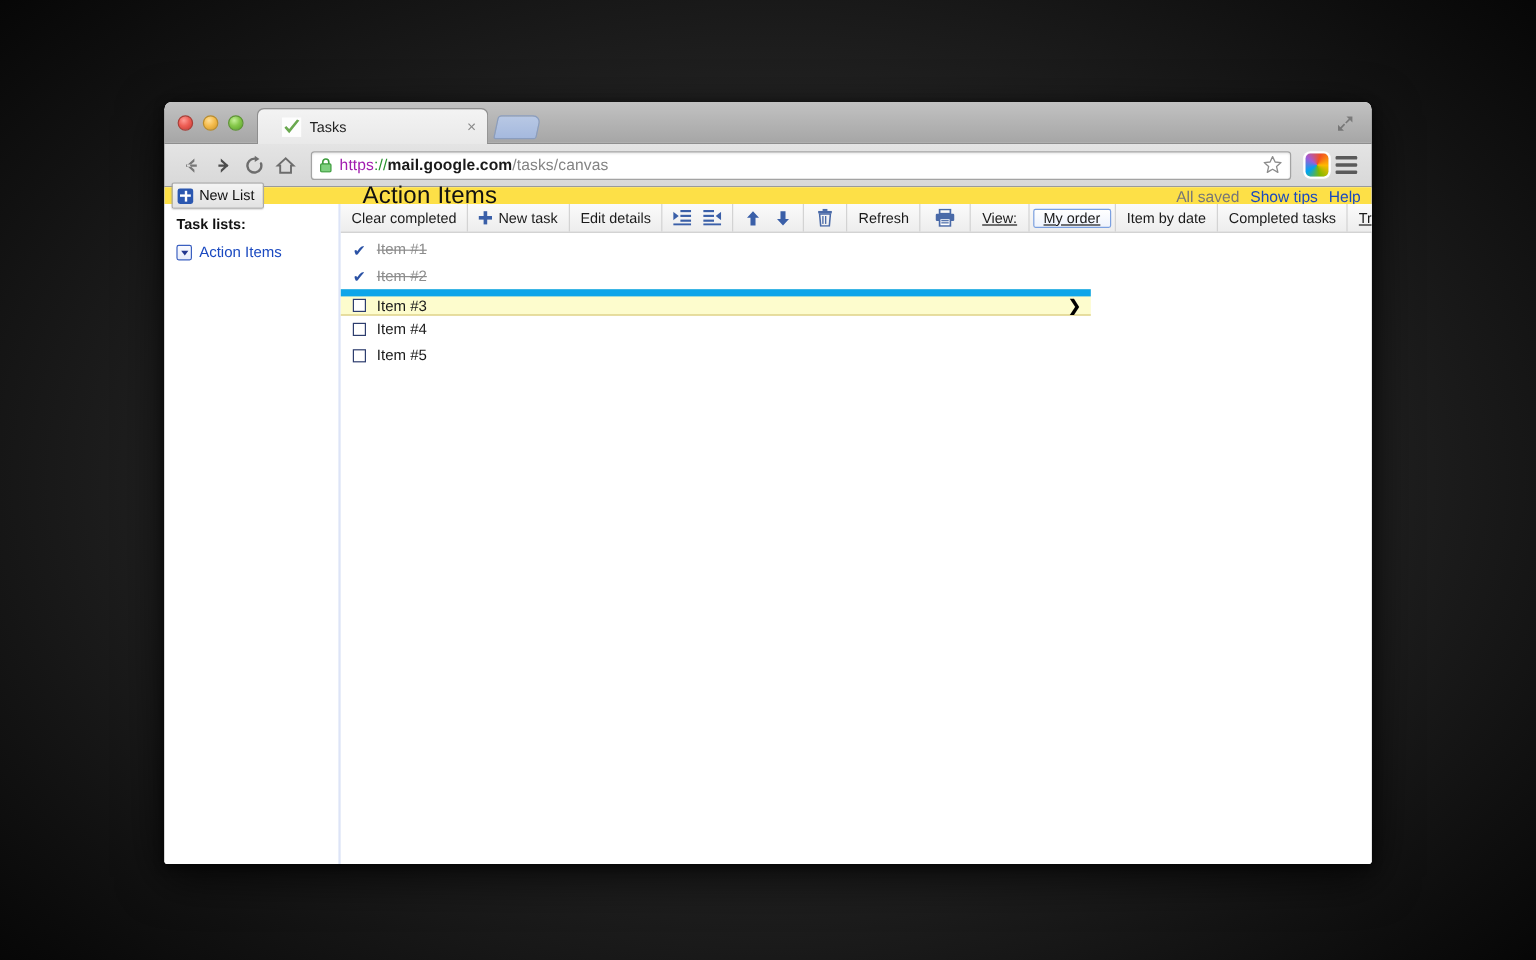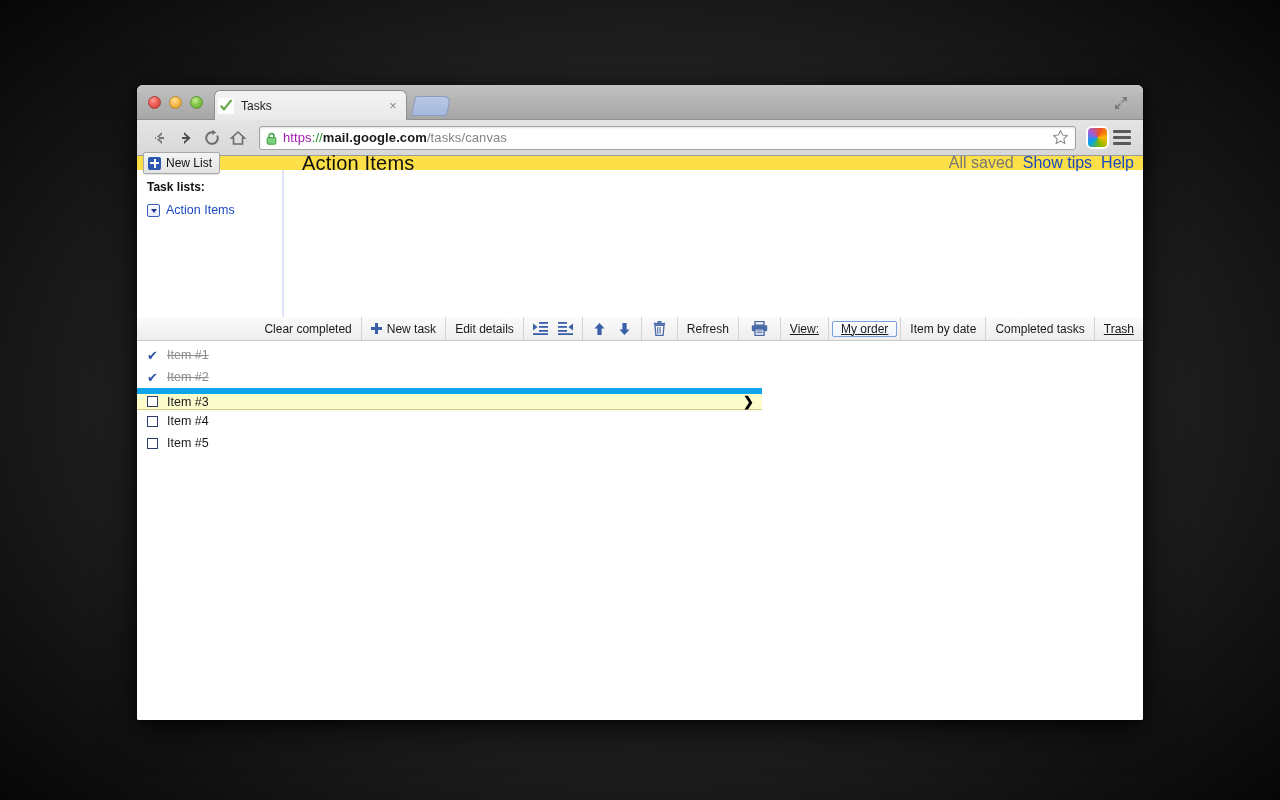--- a/index.html
+++ b/index.html
@@ -34,21 +34,21 @@
   .traffic { position: absolute; top: 11px; width: 13px; height: 13px; border-radius: 50%; }
   .traffic.red    { left: 11px; background: radial-gradient(circle at 38% 30%, #ff9b94 0%, #ee5f56 45%, #c33a33 100%); border: 1px solid #a93e37; }
   .traffic.yellow { left: 32px; background: radial-gradient(circle at 38% 30%, #ffdf96 0%, #f5bd4f 45%, #cf9526 100%); border: 1px solid #b98c2c; }
   .traffic.green  { left: 53px; background: radial-gradient(circle at 38% 30%, #c4f098 0%, #86c84b 45%, #58a02a 100%); border: 1px solid #5d9433; }
 
   #tab-active {
     position: absolute; left: 77px; top: 5px; width: 193px; height: 30px;
     background: linear-gradient(to bottom, #f3f3f3 0%, #e9e9e9 100%);
     border: 1px solid #8e8e8e; border-bottom: none;
     border-radius: 6px 6px 0 0;
-    display: flex; align-items: center; padding: 0 6px 0 3px;
+    display: flex; align-items: center; padding: 0 6px 0 20px;
   }
   #tab-favicon { width: 16px; height: 16px; flex: 0 0 16px; position: relative; background: #fdfdfd; }
   #tab-title {
     flex: 1; font-size: 12px; color: #222; margin-left: 7px;
     white-space: nowrap; overflow: hidden;
   }
   #tab-close {
     width: 14px; height: 14px; font-size: 13px; line-height: 13px;
     color: #8a8a8a; text-align: center; cursor: pointer;
   }
@@ -119,26 +119,26 @@
     content:""; position: absolute; background: #fff;
   }
   #new-list-plus:before { left: 2px; top: 5.5px; width: 9px; height: 2px; }
   #new-list-plus:after  { left: 5.5px; top: 2px; width: 2px; height: 9px; }
   #new-list-label { font-size: 12px; color: #111; }
 
   #list-title {
     position: absolute; left: 165px; font-size: 20px; color: #111; letter-spacing: .2px;
   }
   #header-right {
-    position: absolute; right: 9px; display: flex; align-items: center; gap: 9px; font-size: 16px;
+    position: absolute; right: 9px; display: flex; align-items: center; gap: 9px; font-size: 13px;
   }
   #saved-status { color: #777; }
   .hdr-link { color: #1a49c0; cursor: pointer; }
 
-  #body-split { display: flex; height: 564px; flex-direction: column; }
+  #body-split { display: flex; height: 564px; }
 
   
   #sidebar {
     width: 147px; flex: 0 0 147px; background: #fff;
     border-right: 2px solid #dde4f7; padding: 10px 0 0 10px;
   }
   #sidebar-heading { font-size: 12px; font-weight: bold; color: #111; margin-bottom: 9px; }
   .list-item { display: flex; align-items: center; cursor: pointer; }
   .list-caret {
     width: 13px; height: 13px; flex: 0 0 13px; margin-right: 6px;

